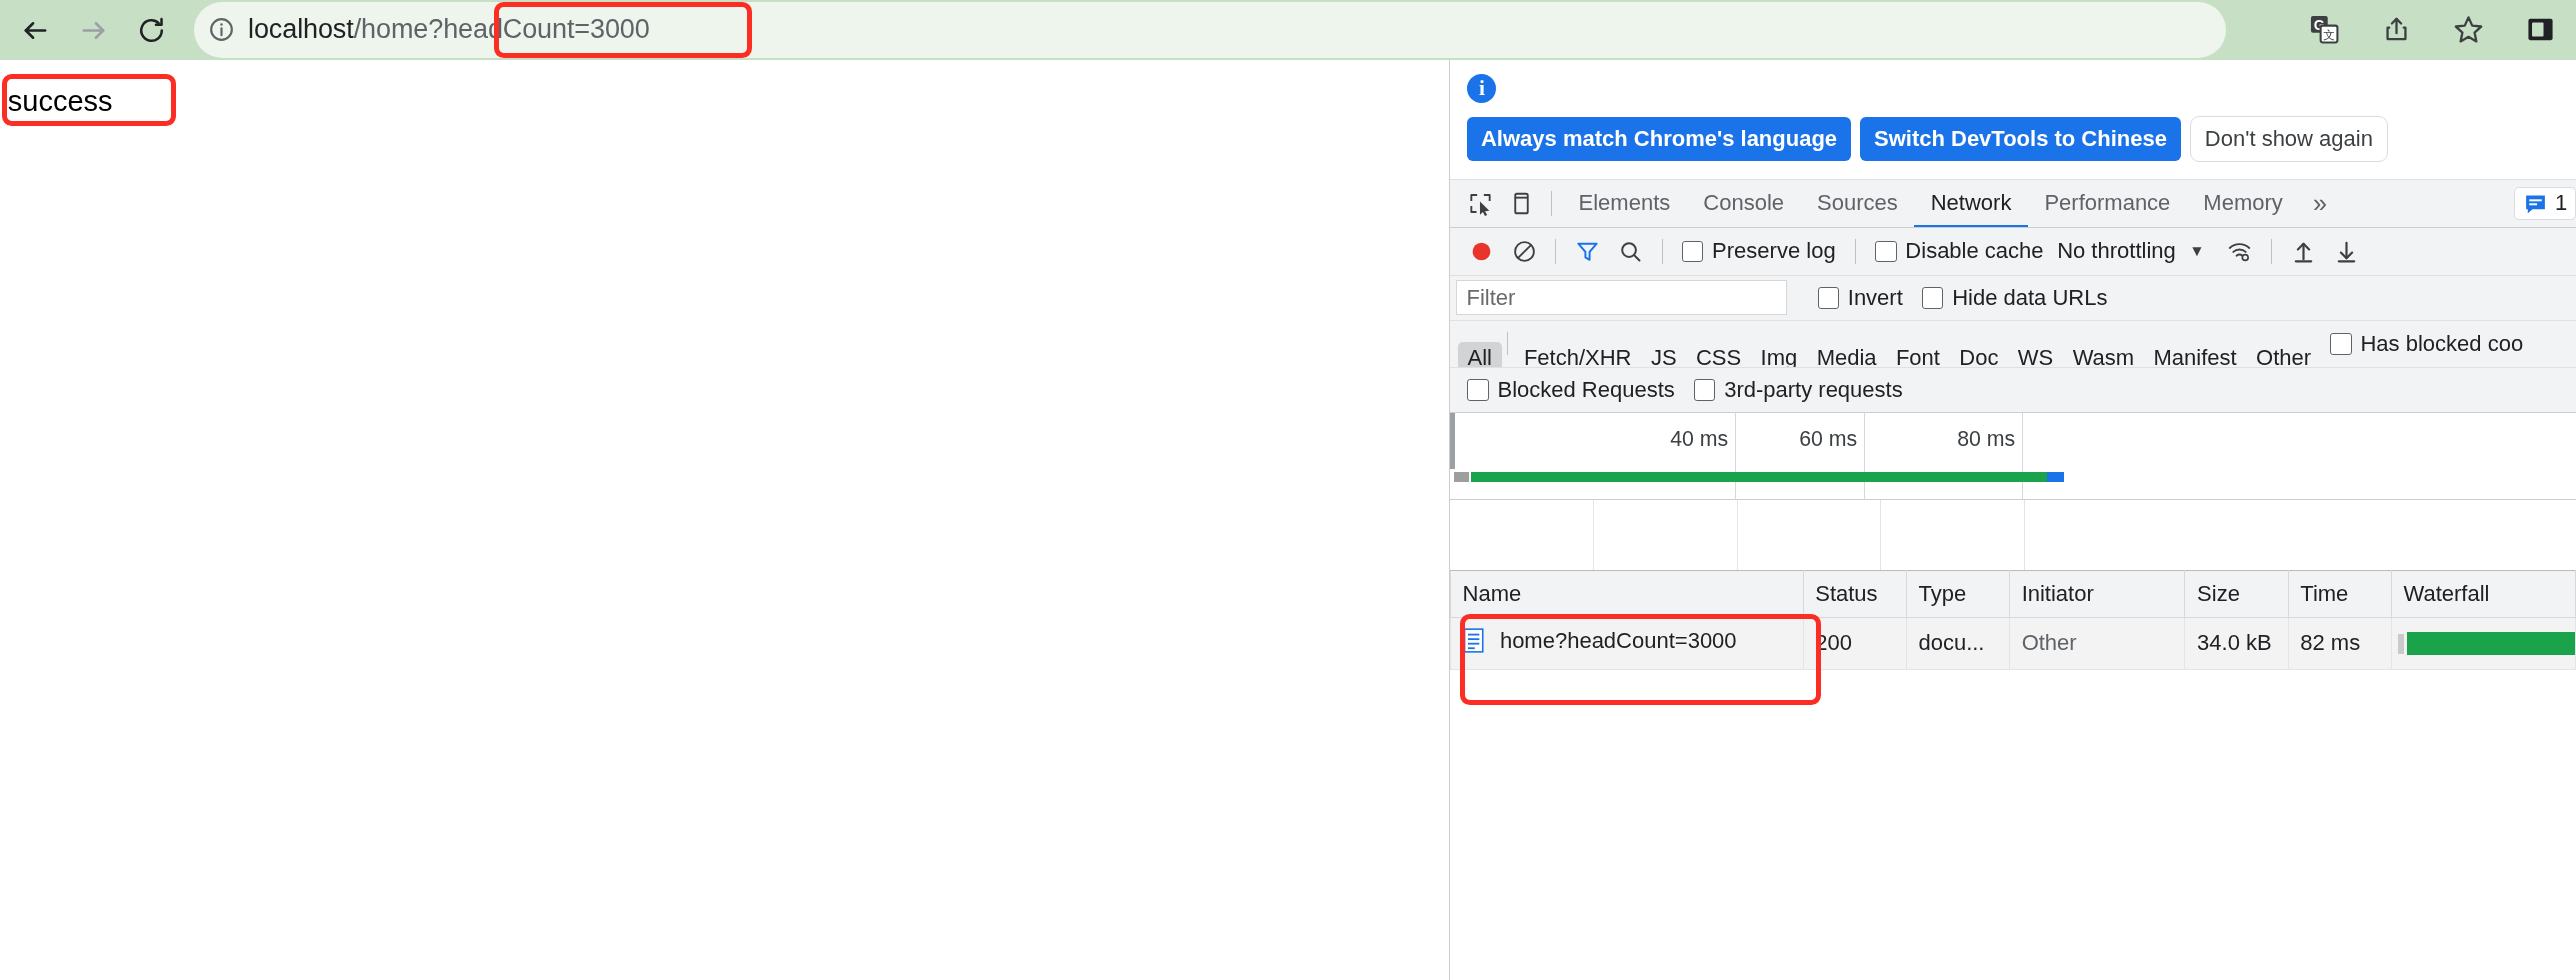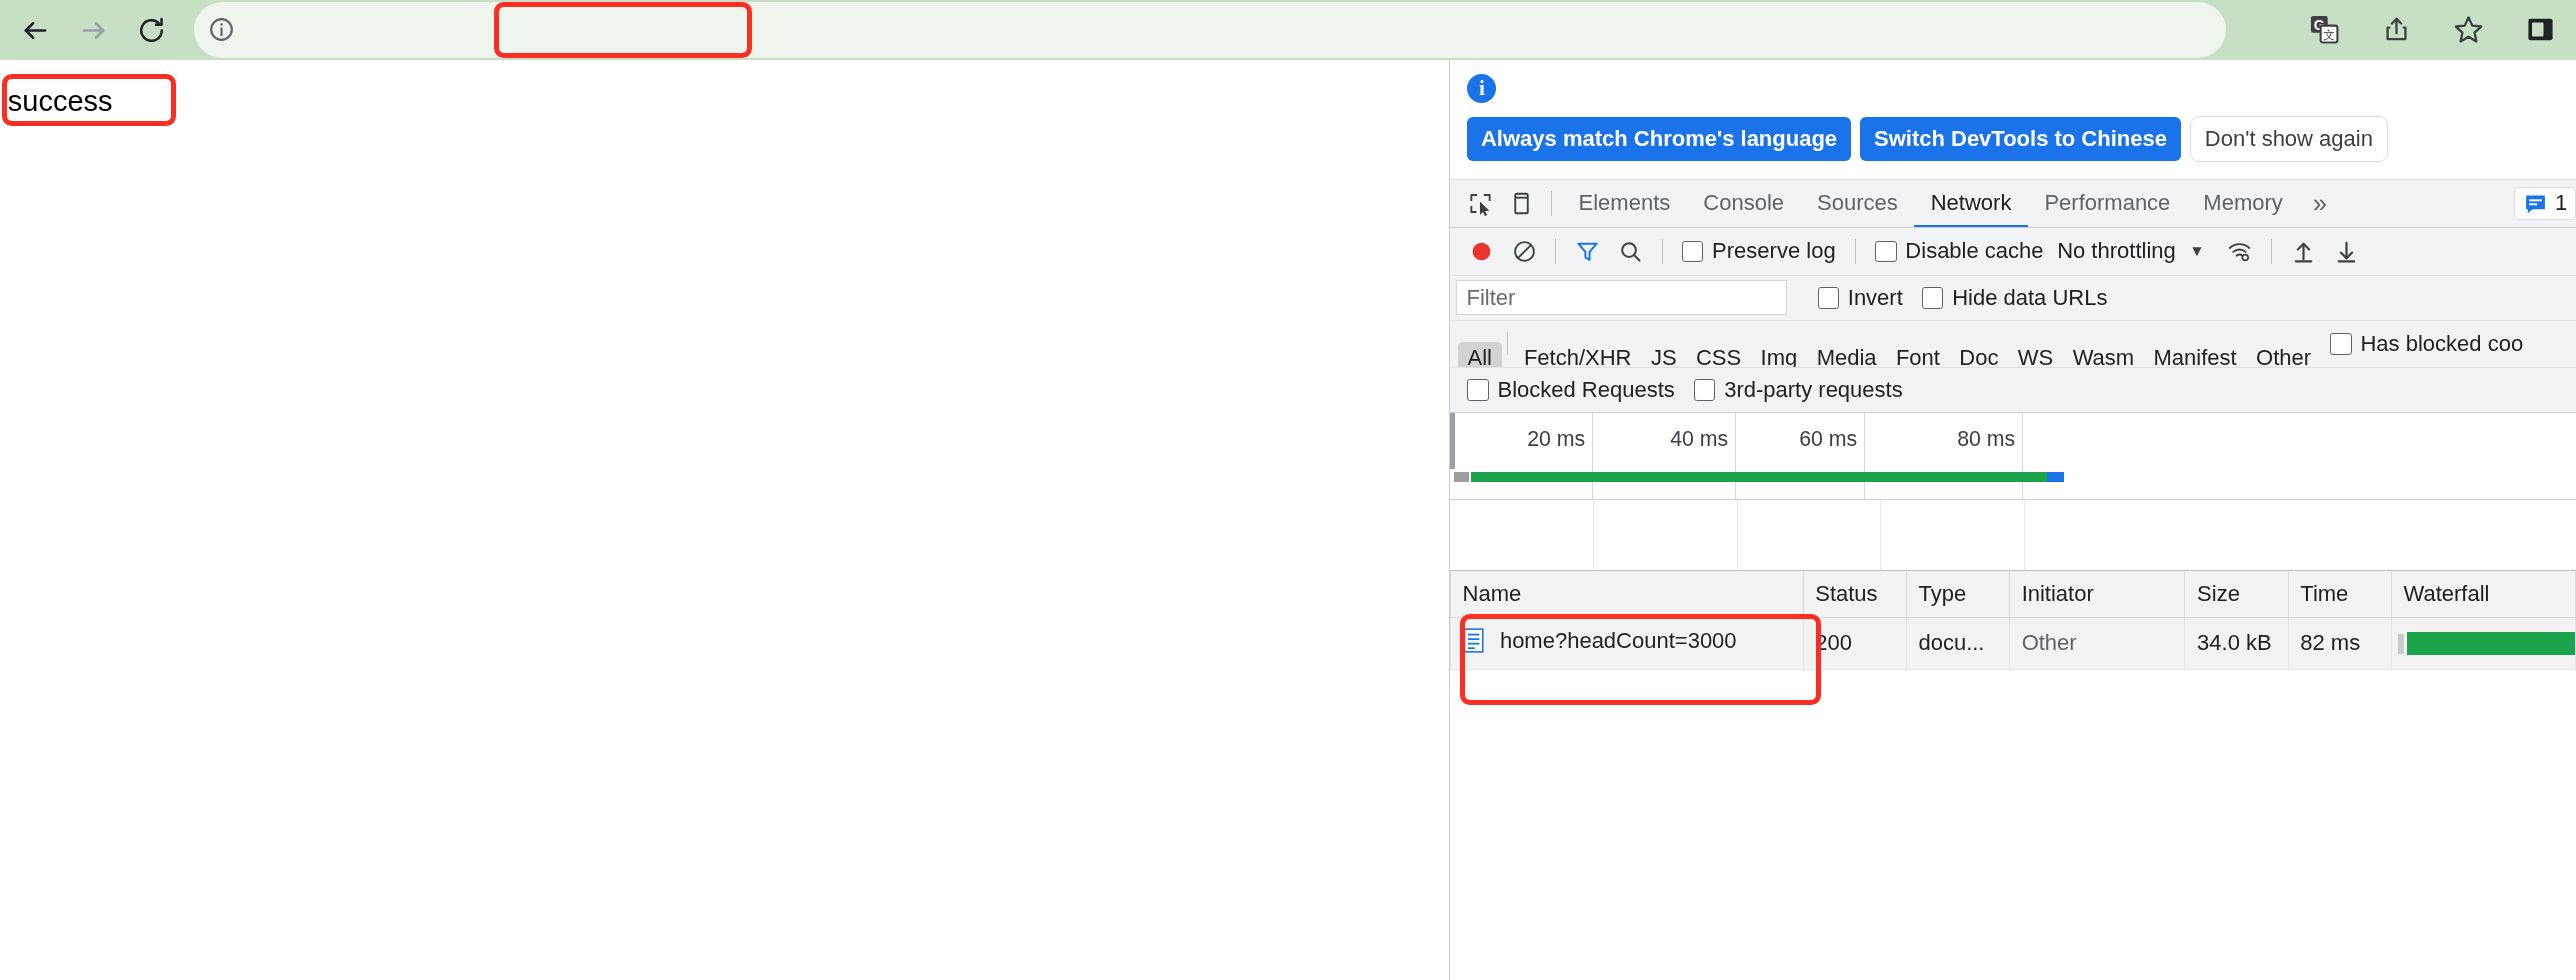--- a/index.html
+++ b/index.html
@@ -265,20 +265,23 @@
       </div>
     </div>
 
     <div class="omnibox">
       <div class="omni-info">
         <svg width="27" height="27" viewBox="0 0 24 24" fill="none" stroke="#5f6368" stroke-width="1.9">
           <circle cx="12" cy="12" r="9.2"></circle>
           <line x1="12" y1="11" x2="12" y2="17" stroke-linecap="round"></line>
           <circle cx="12" cy="7.6" r="1.1" fill="#5f6368" stroke="none"></circle>
         </svg>
+      </div>
+      <div class="omni-url">
+        <span class="host">localhost</span><span class="path">/home?headCount=3000</span>
       </div>
     </div>
 
     <div class="toolbar-icons">
       <div class="tb-icon">
         <svg width="31" height="31" viewBox="0 0 24 24">
           <rect x="1.5" y="1.5" width="13" height="13" rx="1.6" fill="#3c4043"></rect>
           <text x="8" y="12" font-size="11" font-weight="bold" fill="#ffffff" text-anchor="middle" font-family="Liberation Sans, sans-serif">G</text>
           <rect x="9" y="9" width="13" height="13" rx="1.6" fill="#ffffff" stroke="#3c4043" stroke-width="1.6"></rect>
           <text x="15.5" y="19.5" font-size="9" fill="#3c4043" text-anchor="middle" font-family="Liberation Sans, sans-serif">文</text>
@@ -453,23 +456,20 @@
       </div>
       <div class="nw-check">
         <span class="cbox"></span>
         <span class="nw-label">3rd-party requests</span>
       </div>
     </div>
 
     <div class="nw-overview">
       <div class="ov-left-handle"></div>
       <div class="ov-grid">
-        <div class="ov-tick" style="left:0;width:143px">
-          <span>20 ms</span>
-        </div>
         <div class="ov-tick" style="left:143px;width:143px">
           <span>40 ms</span>
         </div>
         <div class="ov-tick" style="left:287px;width:128px">
           <span>60 ms</span>
         </div>
         <div class="ov-tick" style="left:430px;width:143px">
           <span>80 ms</span>
         </div>
       </div>

